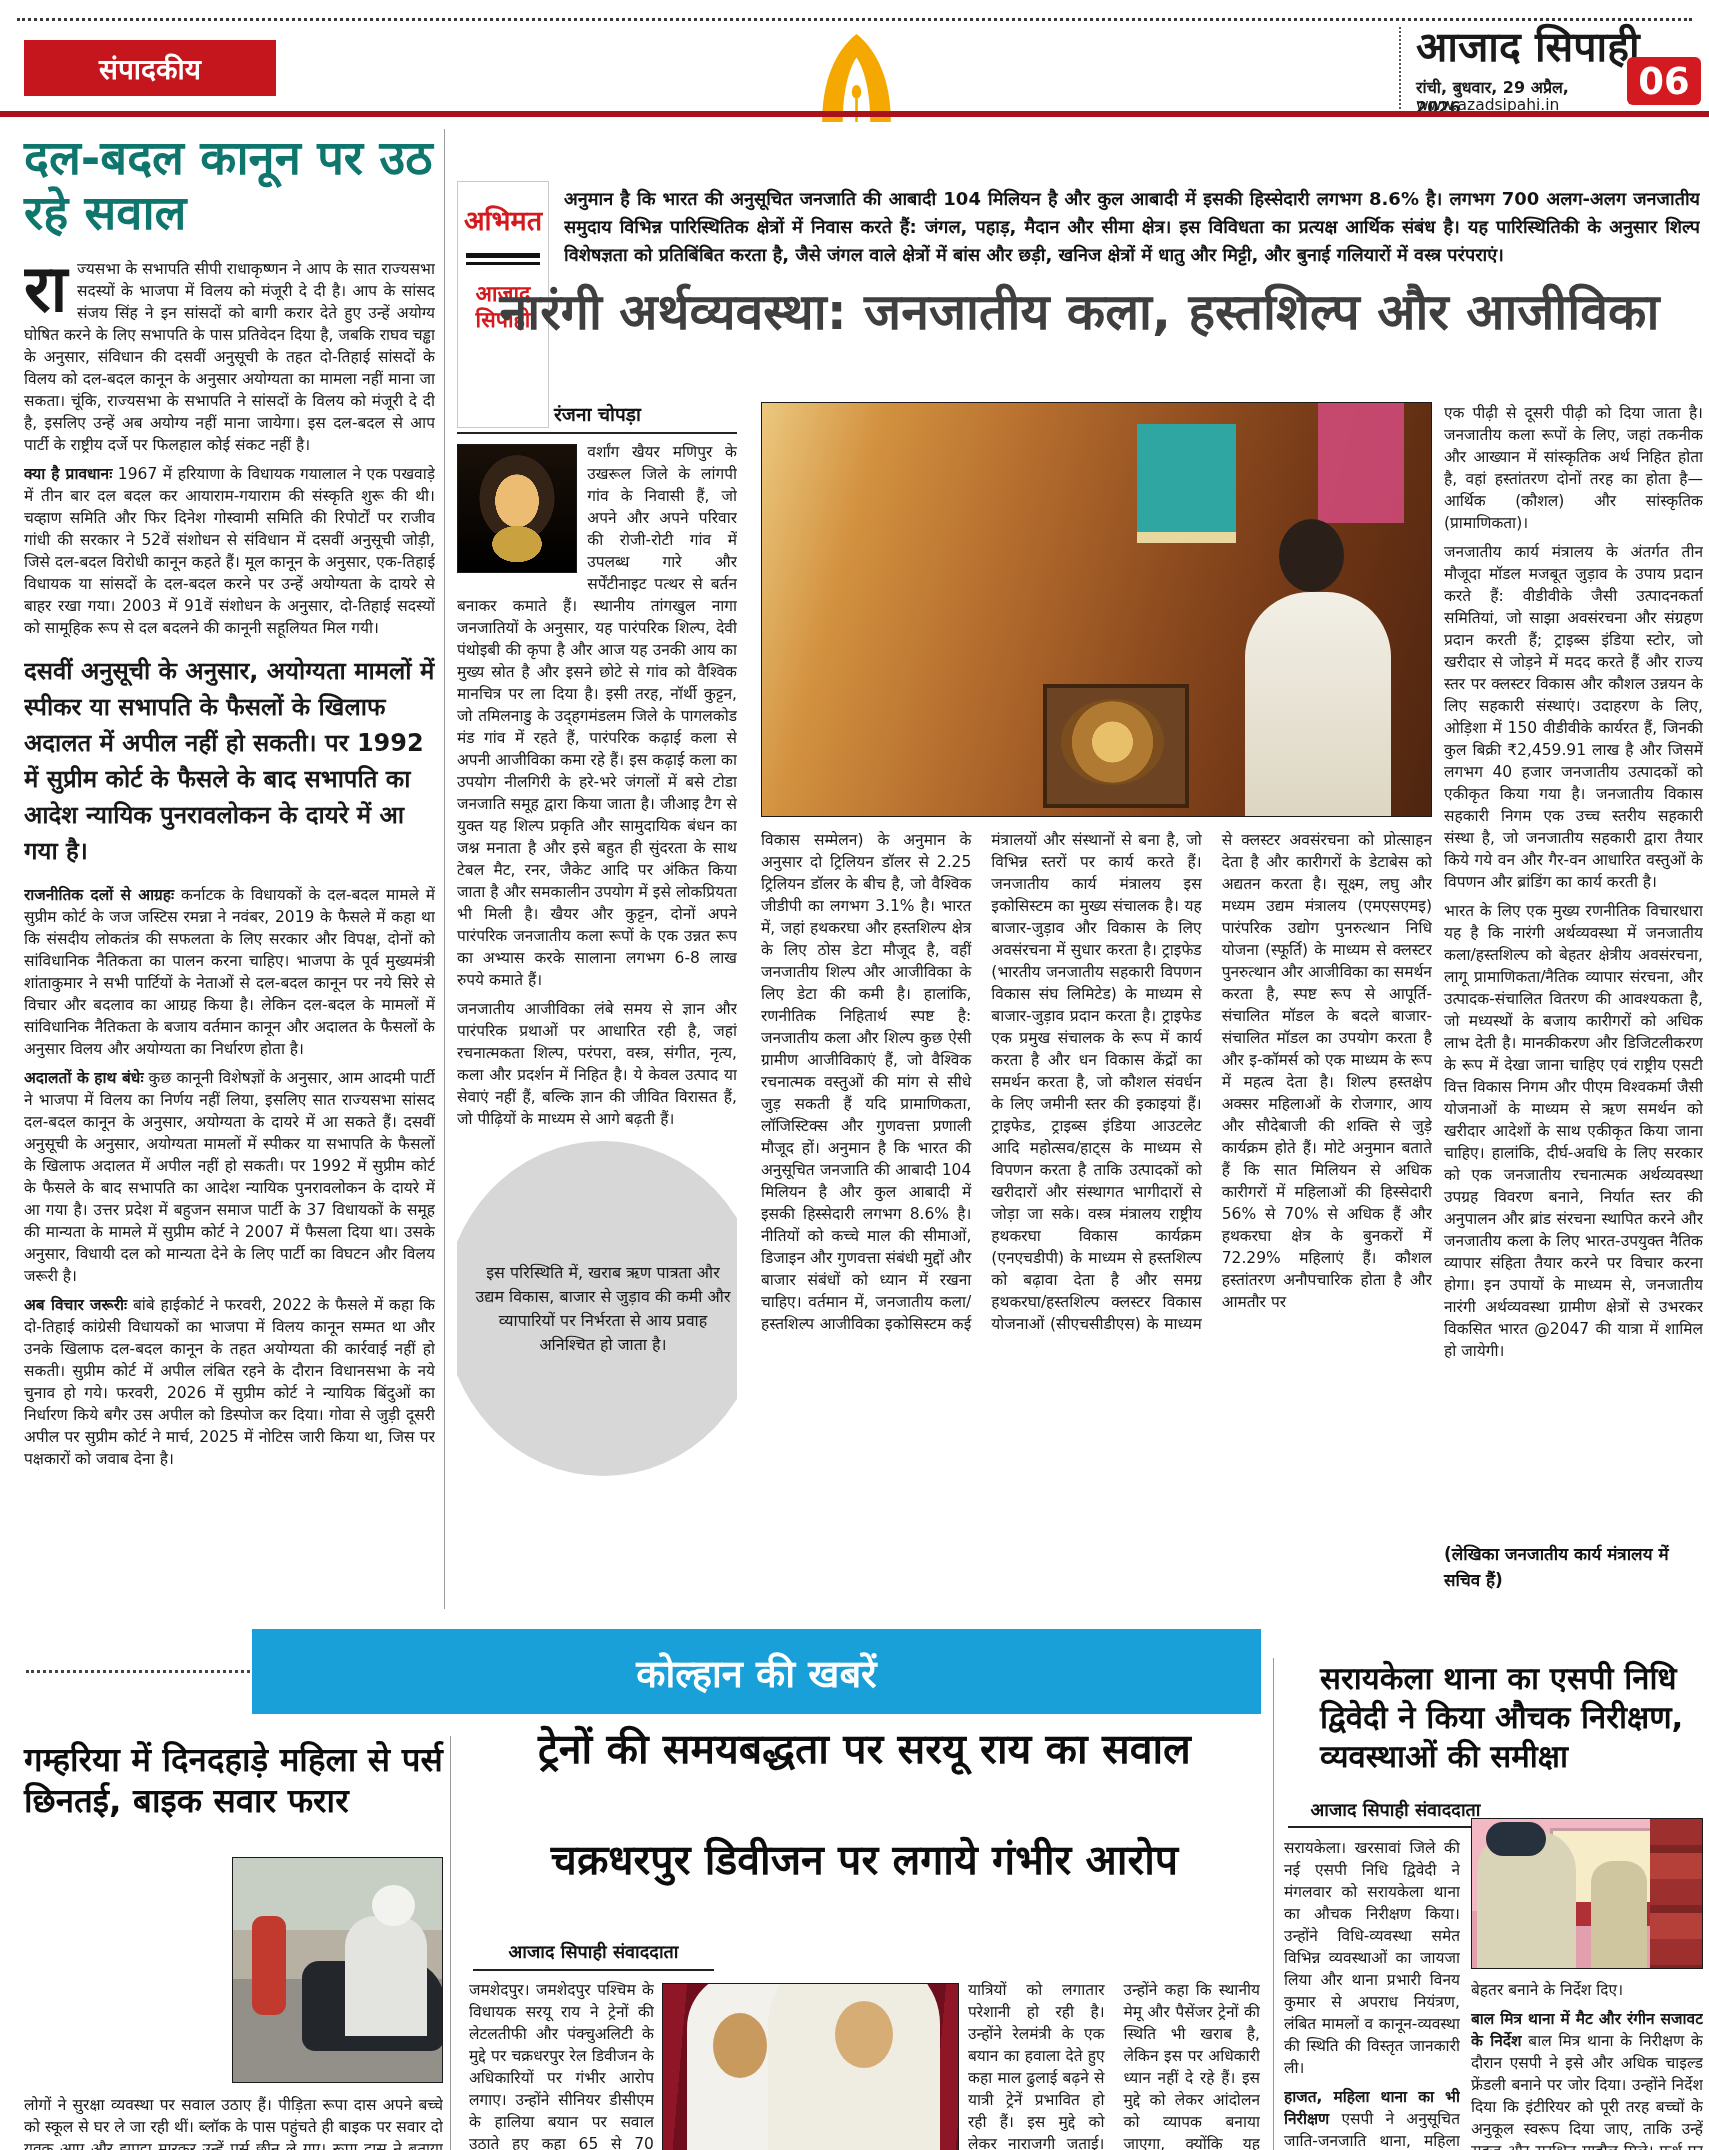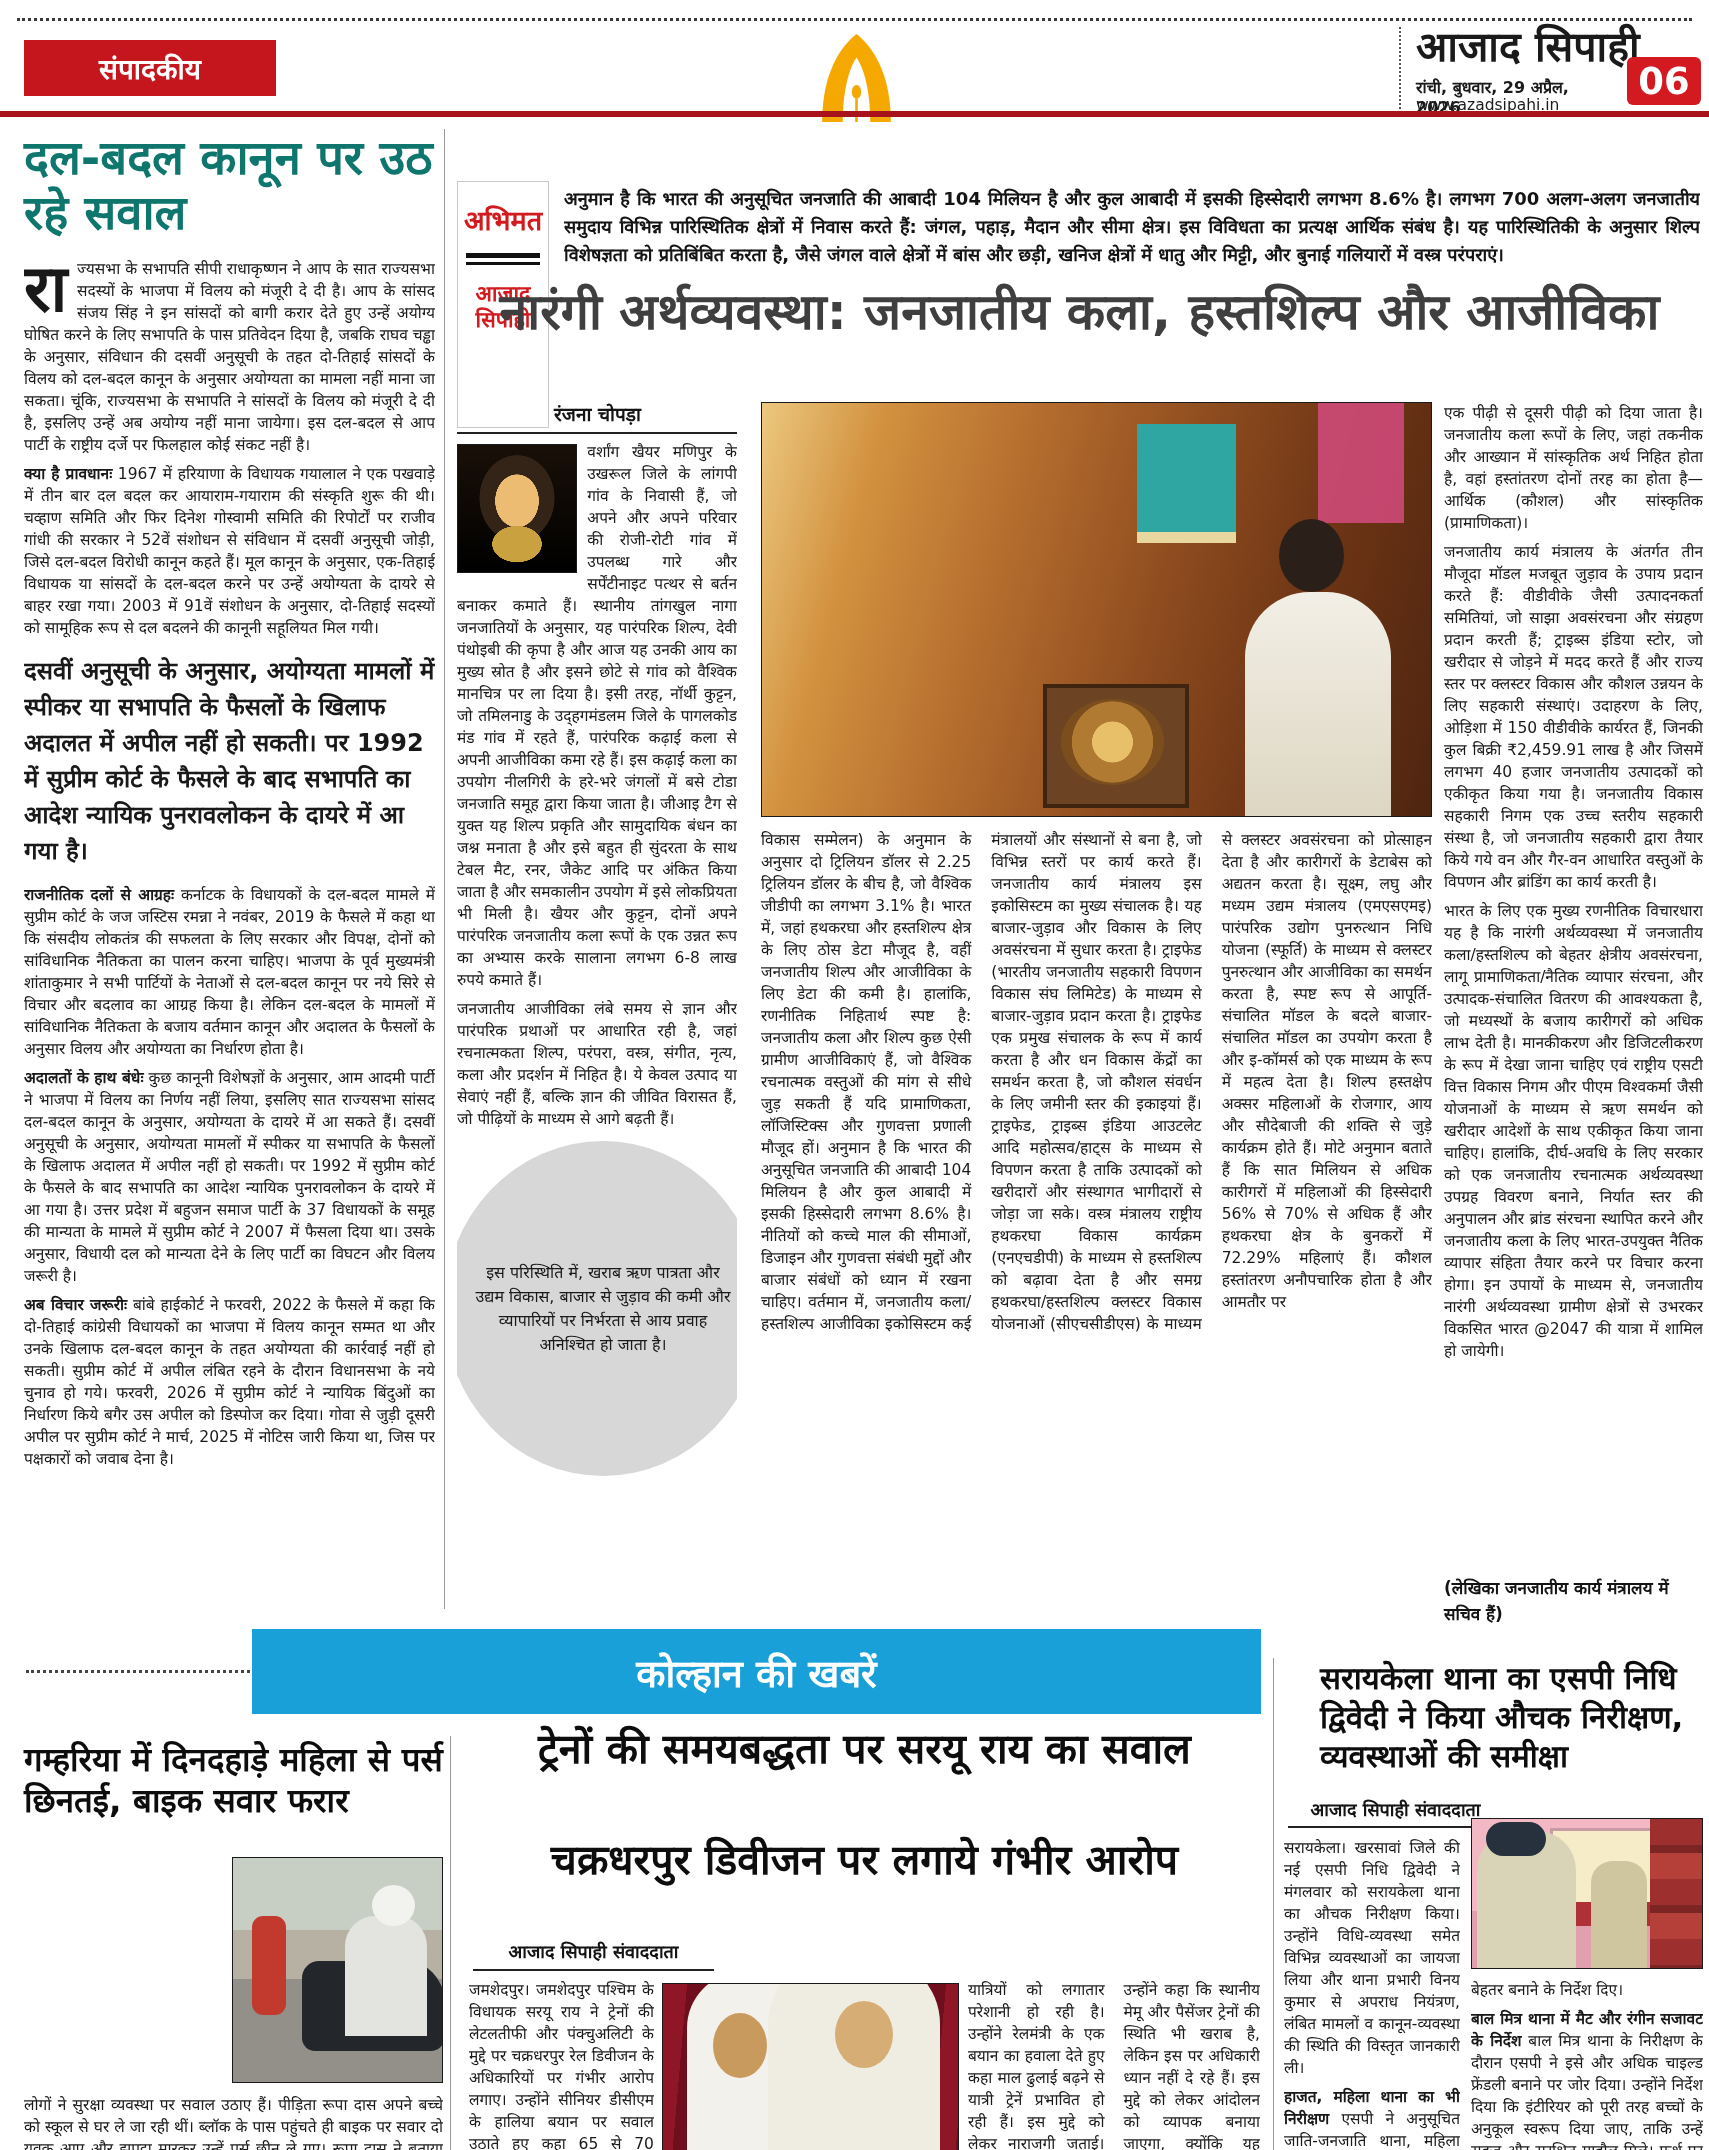--- a/index.html
+++ b/index.html
@@ -165,21 +165,21 @@
     <div class="bz-head"></div>
   </div>
 
   <div class="abs body-text cols3" style="left:761px;top:829px;width:671px;height:727px;">विकास सम्मेलन) के अनुमान के अनुसार दो ट्रिलियन डॉलर से 2.25 ट्रिलियन डॉलर के बीच है, जो वैश्विक जीडीपी का लगभग 3.1% है। भारत में, जहां हथकरघा और हस्तशिल्प क्षेत्र के लिए ठोस डेटा मौजूद है, वहीं जनजातीय शिल्प और आजीविका के लिए डेटा की कमी है। हालांकि, रणनीतिक निहितार्थ स्पष्ट है: जनजातीय कला और शिल्प कुछ ऐसी ग्रामीण आजीविकाएं हैं, जो वैश्विक रचनात्मक वस्तुओं की मांग से सीधे जुड़ सकती हैं यदि प्रामाणिकता, लॉजिस्टिक्स और गुणवत्ता प्रणाली मौजूद हों। अनुमान है कि भारत की अनुसूचित जनजाति की आबादी 104 मिलियन है और कुल आबादी में इसकी हिस्सेदारी लगभग 8.6% है। नीतियों को कच्चे माल की सीमाओं, डिजाइन और गुणवत्ता संबंधी मुद्दों और बाजार संबंधों को ध्यान में रखना चाहिए। वर्तमान में, जनजातीय कला/हस्तशिल्प आजीविका इकोसिस्टम कई मंत्रालयों और संस्थानों से बना है, जो विभिन्न स्तरों पर कार्य करते हैं। जनजातीय कार्य मंत्रालय इस इकोसिस्टम का मुख्य संचालक है। यह बाजार-जुड़ाव और विकास के लिए अवसंरचना में सुधार करता है। ट्राइफेड (भारतीय जनजातीय सहकारी विपणन विकास संघ लिमिटेड) के माध्यम से बाजार-जुड़ाव प्रदान करता है। ट्राइफेड एक प्रमुख संचालक के रूप में कार्य करता है और धन विकास केंद्रों का समर्थन करता है, जो कौशल संवर्धन के लिए जमीनी स्तर की इकाइयां हैं। ट्राइफेड, ट्राइब्स इंडिया आउटलेट आदि महोत्सव/हाट्स के माध्यम से विपणन करता है ताकि उत्पादकों को खरीदारों और संस्थागत भागीदारों से जोड़ा जा सके। वस्त्र मंत्रालय राष्ट्रीय हथकरघा विकास कार्यक्रम (एनएचडीपी) के माध्यम से हस्तशिल्प को बढ़ावा देता है और समग्र हथकरघा/हस्तशिल्प क्लस्टर विकास योजनाओं (सीएचसीडीएस) के माध्यम से क्लस्टर अवसंरचना को प्रोत्साहन देता है और कारीगरों के डेटाबेस को अद्यतन करता है। सूक्ष्म, लघु और मध्यम उद्यम मंत्रालय (एमएसएमइ) पारंपरिक उद्योग पुनरुत्थान निधि योजना (स्फूर्ति) के माध्यम से क्लस्टर पुनरुत्थान और आजीविका का समर्थन करता है, स्पष्ट रूप से आपूर्ति-संचालित मॉडल के बदले बाजार-संचालित मॉडल का उपयोग करता है और इ-कॉमर्स को एक माध्यम के रूप में महत्व देता है। शिल्प हस्तक्षेप अक्सर महिलाओं के रोजगार, आय और सौदेबाजी की शक्ति से जुड़े कार्यक्रम होते हैं। मोटे अनुमान बताते हैं कि सात मिलियन से अधिक कारीगरों में महिलाओं की हिस्सेदारी 56% से 70% से अधिक हैं और हथकरघा क्षेत्र के बुनकरों में 72.29% महिलाएं हैं। कौशल हस्तांतरण अनौपचारिक होता है और आमतौर पर</div>
 
   <div class="abs body-text" style="left:1444px;top:402px;width:259px;height:1101px;">
     <p>एक पीढ़ी से दूसरी पीढ़ी को दिया जाता है। जनजातीय कला रूपों के लिए, जहां तकनीक और आख्यान में सांस्कृतिक अर्थ निहित होता है, वहां हस्तांतरण दोनों तरह का होता है—आर्थिक (कौशल) और सांस्कृतिक (प्रामाणिकता)।</p>
     <p>जनजातीय कार्य मंत्रालय के अंतर्गत तीन मौजूदा मॉडल मजबूत जुड़ाव के उपाय प्रदान करते हैं: वीडीवीके जैसी उत्पादनकर्ता समितियां, जो साझा अवसंरचना और संग्रहण प्रदान करती हैं; ट्राइब्स इंडिया स्टोर, जो खरीदार से जोड़ने में मदद करते हैं और राज्य स्तर पर क्लस्टर विकास और कौशल उन्नयन के लिए सहकारी संस्थाएं। उदाहरण के लिए, ओड़िशा में 150 वीडीवीके कार्यरत हैं, जिनकी कुल बिक्री ₹2,459.91 लाख है और जिसमें लगभग 40 हजार जनजातीय उत्पादकों को एकीकृत किया गया है। जनजातीय विकास सहकारी निगम एक उच्च स्तरीय सहकारी संस्था है, जो जनजातीय सहकारी द्वारा तैयार किये गये वन और गैर-वन आधारित वस्तुओं के विपणन और ब्रांडिंग का कार्य करती है।</p>
     <p>भारत के लिए एक मुख्य रणनीतिक विचारधारा यह है कि नारंगी अर्थव्यवस्था में जनजातीय कला/हस्तशिल्प को बेहतर क्षेत्रीय अवसंरचना, लागू प्रामाणिकता/नैतिक व्यापार संरचना, और उत्पादक-संचालित वितरण की आवश्यकता है, जो मध्यस्थों के बजाय कारीगरों को अधिक लाभ देती है। मानकीकरण और डिजिटलीकरण के रूप में देखा जाना चाहिए एवं राष्ट्रीय एसटी वित्त विकास निगम और पीएम विश्वकर्मा जैसी योजनाओं के माध्यम से ऋण समर्थन को खरीदार आदेशों के साथ एकीकृत किया जाना चाहिए। हालांकि, दीर्घ-अवधि के लिए सरकार को एक जनजातीय रचनात्मक अर्थव्यवस्था उपग्रह विवरण बनाने, निर्यात स्तर की अनुपालन और ब्रांड संरचना स्थापित करने और जनजातीय कला के लिए भारत-उपयुक्त नैतिक व्यापार संहिता तैयार करने पर विचार करना होगा। इन उपायों के माध्यम से, जनजातीय नारंगी अर्थव्यवस्था ग्रामीण क्षेत्रों से उभरकर विकसित भारत @2047 की यात्रा में शामिल हो जायेगी।</p>
   </div>
-  <div class="abs signature" style="left:1444px;top:1576px;width:259px;height:60px;">(लेखिका जनजातीय कार्य मंत्रालय में सचिव हैं)</div>
+  <div class="abs signature" style="left:1444px;top:1542px;width:259px;height:60px;">(लेखिका जनजातीय कार्य मंत्रालय में सचिव हैं)</div>
 
   <div class="abs dotted-h" style="left:26px;top:1670px;width:224px;height:0;"></div>
   <div class="abs band" style="left:252px;top:1629px;width:1009px;height:85px;">
     <span>कोल्हान की खबरें</span>
   </div>
 
   <div class="abs v-div" style="left:450px;top:1736px;height:884px;"></div>
   <div class="abs v-div" style="left:1273px;top:1658px;height:961px;"></div>
 
   <div class="abs headline bh" style="left:24px;top:1739px;width:419px;font-size:33px;">गम्हरिया में दिनदहाड़े महिला से पर्स छिनतई, बाइक सवार फरार</div>

